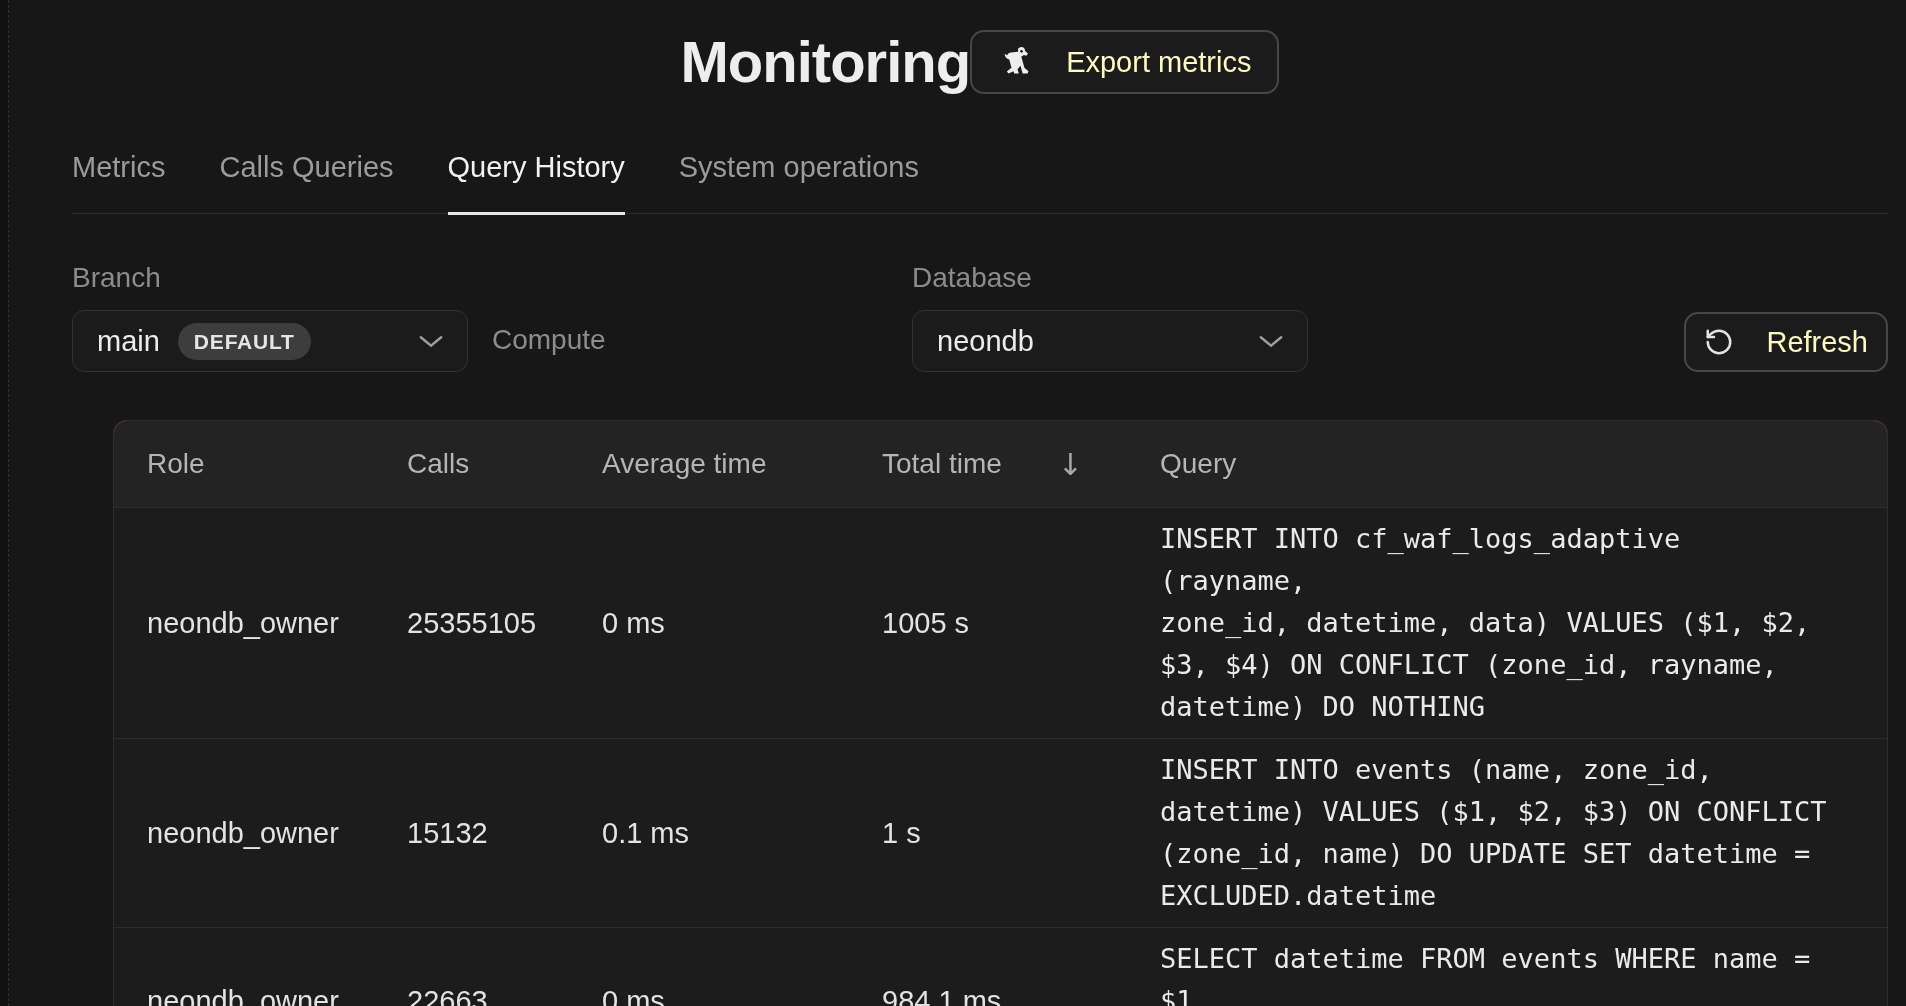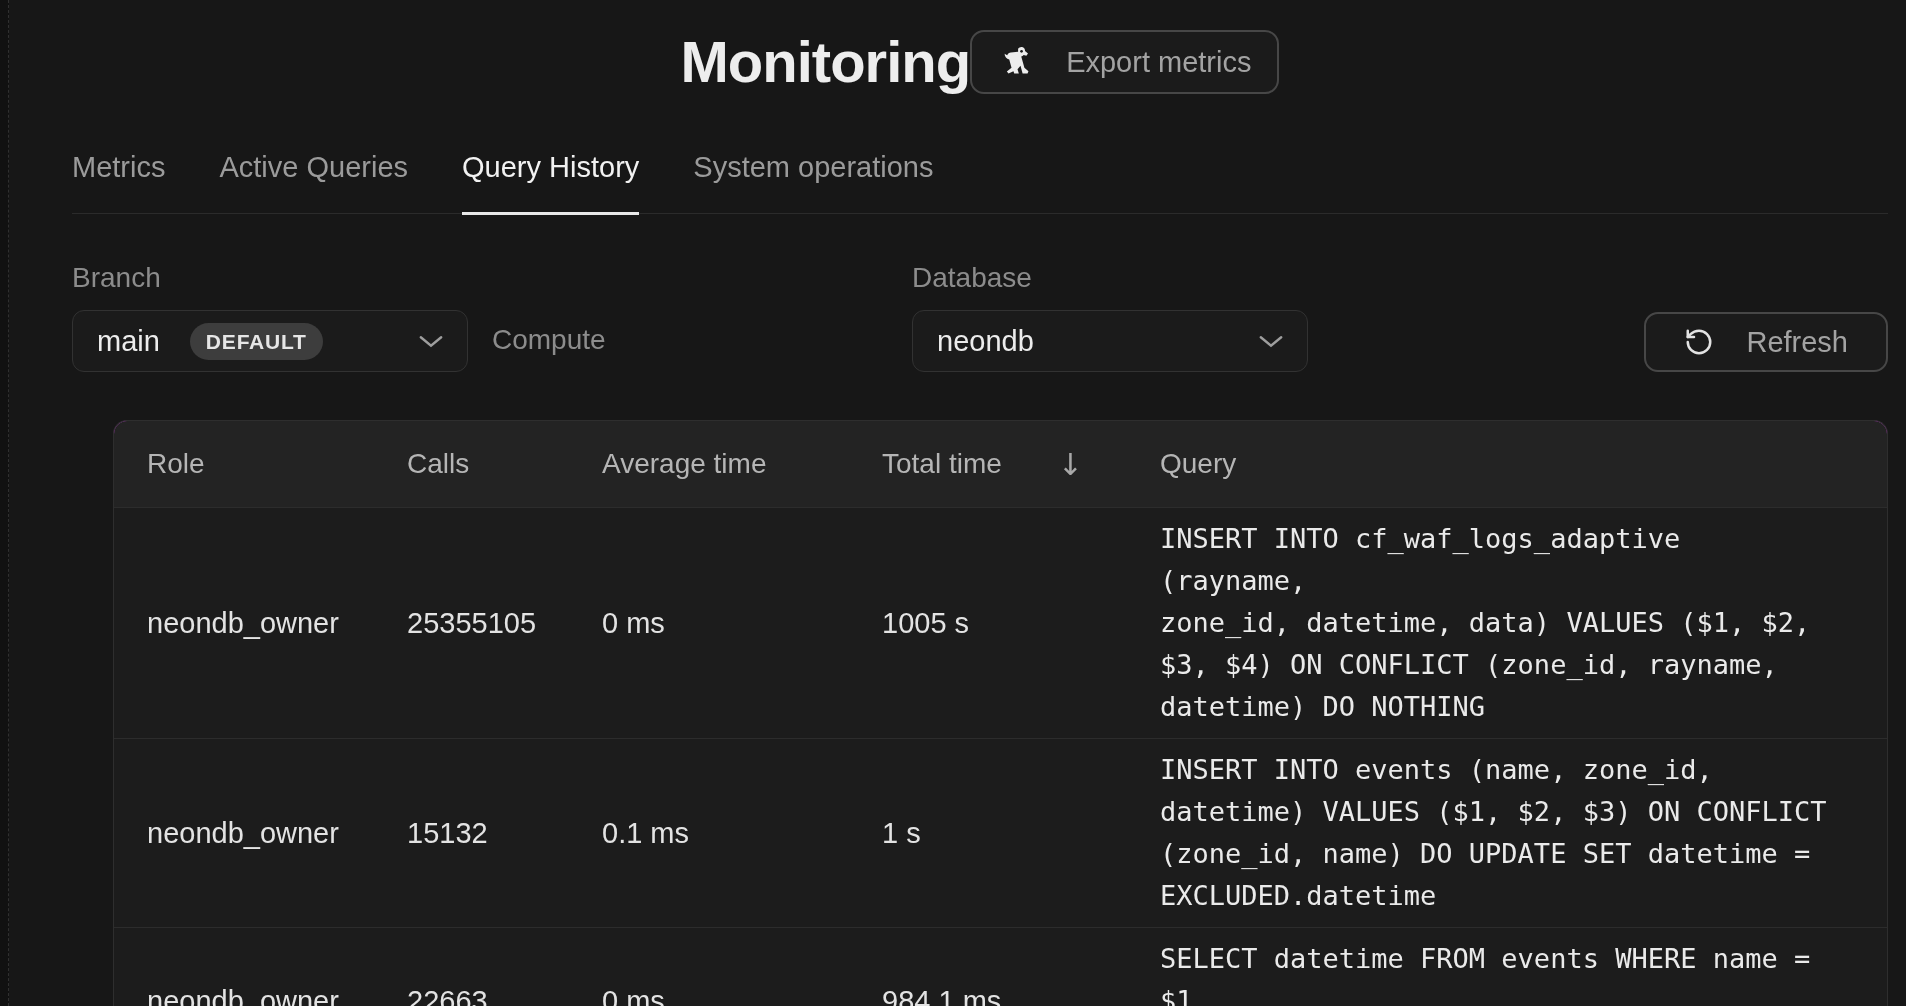--- a/index.html
+++ b/index.html
@@ -16,41 +16,41 @@
     background:#111111; border-right:1px dashed #303030;
   }
   .content { position:absolute; left:72px; top:0; width:1816px; }
 
   
   .page-header { margin-top:30px; display:flex; align-items:center; justify-content:center; }
   .page-title { font-size:58px; font-weight:600; letter-spacing:-1px; color:#ededed; line-height:64px; }
   .btn {
     display:inline-flex; align-items:center; gap:32px;
     background:#1b1b1b; border:2px solid #474747; border-radius:14px;
-    color:#a3a3a3; font-size:29px; line-height:1; cursor:pointer;
+    color:#fef9c3; font-size:29px; line-height:1; cursor:pointer;
     font-family:"Liberation Sans", sans-serif;
   }
   .btn-export { height:64px; padding:0 26px; }
-  .btn-refresh { height:60px; padding:0 38px; }
+  .btn-refresh { height:60px; padding:0 18px; }
 
   
   .tabs { margin-top:56px; display:flex; gap:54px; border-bottom:1px solid #2b2b2b;align-items:flex-end; }
   .tab {
     font-size:29px; color:#9b9b9b; padding-bottom:28px; cursor:pointer;
     border-bottom:3px solid transparent; margin-bottom:-2px; line-height:34px;
   }
   .tab.active { color:#f2f2f2; border-bottom-color:#e8e8e8; }
 
   
   .filters { margin-top:48px; display:flex; gap:24px; align-items:flex-end; }
   .filter-group { width:396px; }
   .filter-label { font-size:28px; color:#8c8c8c; margin-bottom:16px; }
   .select {
     height:62px; display:flex; align-items:center; padding:4px 24px;
-    background:#1b1b1b; border:1px solid #323232; border-radius:12px; cursor:pointer;gap:12px;
+    background:#1b1b1b; border:1px solid #323232; border-radius:12px; cursor:pointer;
   }
   .select-value { font-size:29px; color:#ececec; }
   .pill {
     margin-left:18px; display:inline-flex; align-items:center; gap:9px;
     background:#3d3d3d; border-radius:999px; padding:8px 16px;
     font-size:21px; font-weight:700; letter-spacing:0.8px; color:#e6e6e6; line-height:1;
   }
   .dot { width:15px; height:15px; border-radius:50%; display:inline-block; }
   .chev { margin-left:auto; display:flex; }
   .spacer { flex:1; }
@@ -88,21 +88,21 @@
           <path d="M13.4 3.2c.7-1 2-1.5 3.1-1 1 .4 1.6 1.4 1.5 2.5l2 1.6-1.1 1.6-1.8-.5c-.4.5-1 .8-1.6.9l2.1 7.6 2.7 2.2-.6 1.6h-3.3l-1.4-5.2-2 2.3.9 2.9h-3.1l-.5-1.6-3.3 1.6-1.1-1.3 3.1-2.6-1.5-5.4c-1.8-.4-3.1-2-3.1-3.9l1.7 1c.4-1 1.4-1.8 2.5-1.8l4.8-.5z"></path>
           <circle cx="15.7" cy="4.9" r="0.9" fill="#1b1b1b"></circle>
         </svg>
       </span>
       <span>Export metrics</span>
     </button>
   </div>
 
   <div class="tabs">
     <div class="tab">Metrics</div>
-    <div class="tab">Active Queries</div>
+    <div class="tab">Calls Queries</div>
     <div class="tab active">Query History</div>
     <div class="tab">System operations</div>
   </div>
 
   <div class="filters">
     <div class="filter-group">
       <div class="filter-label">Branch</div>
       <div class="select">
         <span class="select-value">main</span>
         <span class="pill">

